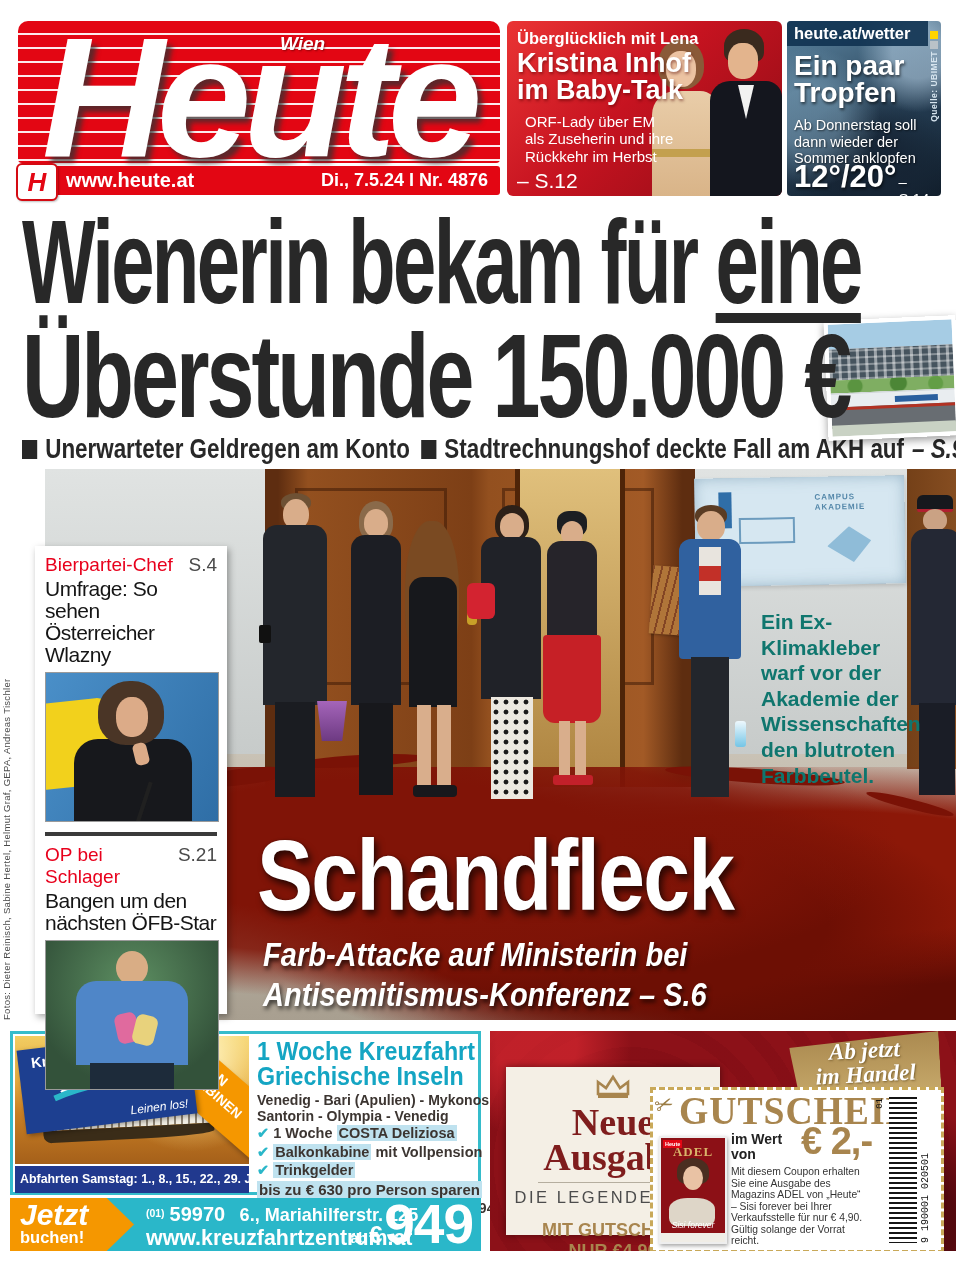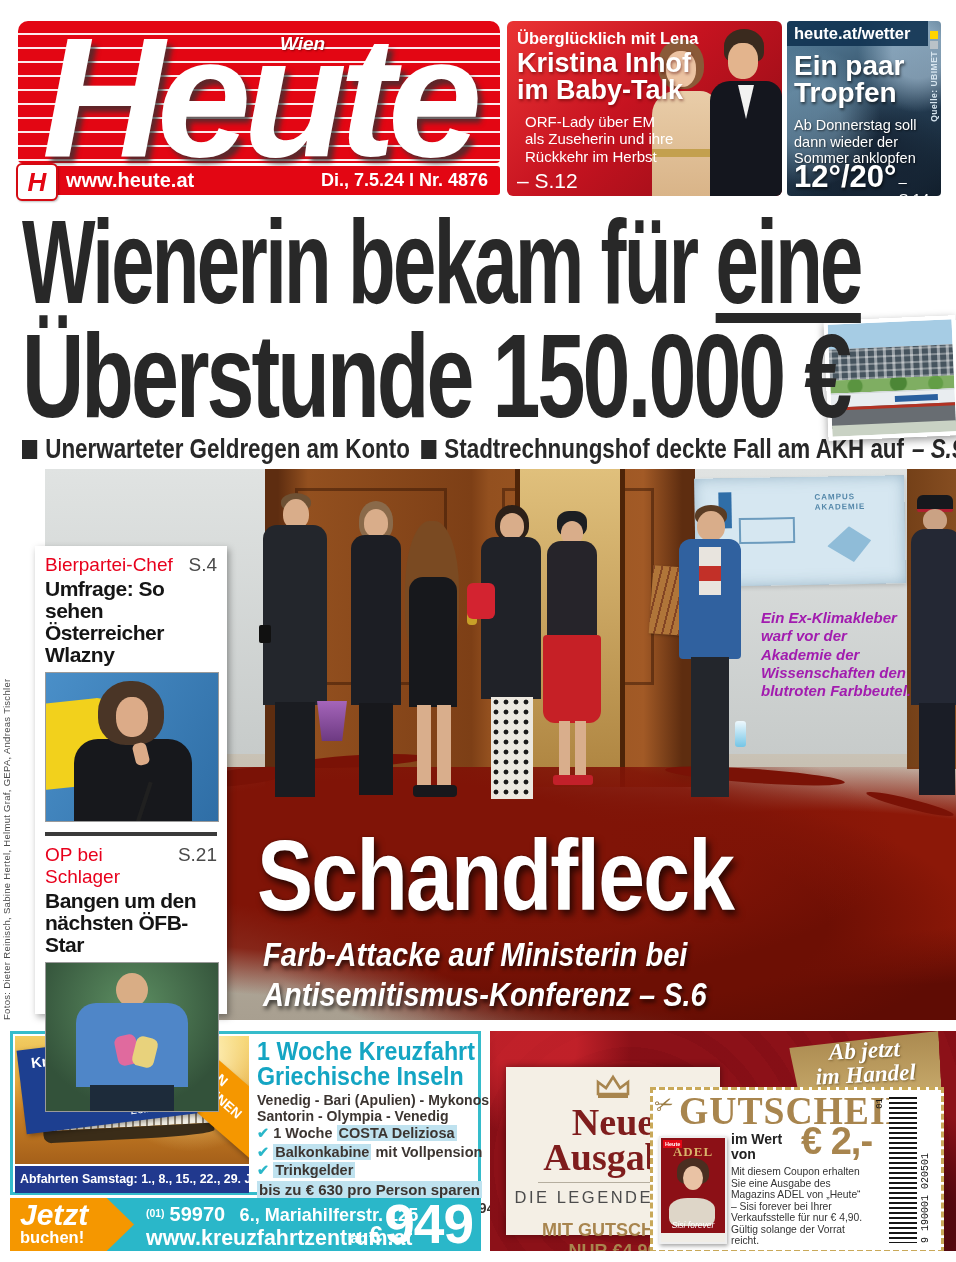--- a/index.html
+++ b/index.html
@@ -184,21 +184,21 @@
   .f7 .leg{left:12px;top:208px;width:36px;height:92px;background:#1a1d26;}
 
   
   .story-head{left:212px;top:356px;font-weight:bold;font-size:100px;line-height:1;color:#fff;
     letter-spacing:-2px;transform:scaleX(.84);transform-origin:left top;white-space:nowrap;
     text-shadow:4px 5px 8px rgba(0,0,0,.65),0 0 3px rgba(0,0,0,.35);z-index:6;}
   .story-sub{left:218px;top:466px;font-style:italic;font-weight:bold;font-size:33px;line-height:1.2;
     color:#fff;transform:scaleX(.88);transform-origin:left top;white-space:nowrap;
     text-shadow:2px 3px 5px rgba(0,0,0,.7);z-index:6;}
   .story-sub span{display:block;}
-  .ph-caption{left:716px;top:140px;width:158px;font-weight:bold;font-size:15px;line-height:1.22;color:#a21caf;z-index:5;font-style:italic;}
+  .ph-caption{left:716px;top:140px;width:158px;font-weight:bold;font-size:21px;line-height:1.22;color:#0f766e;z-index:5;}
 
   
   .edt{left:800px;top:346px;width:128px;height:198px;overflow:hidden;z-index:6;
     background:radial-gradient(circle at 80% 12%,rgba(140,42,26,.6) 0 26px,transparent 60px),
     linear-gradient(150deg,#c9b9ac,#a5907f 55%,#8f7362);}
   .edt-hair{position:absolute;left:22px;top:4px;width:84px;height:76px;background:#40291f;border-radius:48% 48% 40% 40%;}
   .edt-face{position:absolute;left:44px;top:24px;width:40px;height:54px;background:#e7bb9d;border-radius:46%;}
   .edt-body{position:absolute;left:0;top:86px;width:128px;height:112px;background:#ece4d6;border-radius:34px 28px 0 0;}
   .edt-vee{position:absolute;left:56px;top:88px;width:16px;height:34px;background:#f8f6f0;clip-path:polygon(50% 100%,100% 0,0 0);}
   .edt-mic{position:absolute;left:62px;top:118px;width:3px;height:80px;background:#98938c;}
@@ -208,21 +208,21 @@
 
   .credit{left:1px;top:676px;writing-mode:vertical-rl;transform:rotate(180deg);
     font-size:9.5px;color:#4a4a4a;letter-spacing:.3px;height:344px;}
 
   
   .side-card{left:35px;top:546px;width:192px;height:468px;background:#fff;z-index:7;
     box-shadow:2px 3px 7px rgba(0,0,0,.35);padding:8px 10px;box-sizing:border-box;}
   .sc-kick{display:flex;justify-content:space-between;align-items:baseline;font-size:19px;}
   .sc-kick .k{color:#e8001c;}
   .sc-kick .p{color:#4a4a4a;}
-  .sc-title{font-weight:bold;font-size:21px;line-height:1.05;color:#151515;margin-top:2px;
+  .sc-title{font-weight:normal;font-size:21px;line-height:1.05;color:#151515;margin-top:2px;
     letter-spacing:-.5px;}
   .sc-title span{display:block;}
   .sc-img{position:relative;width:100%;height:148px;border:1px solid #9a9a9a;margin-top:6px;overflow:hidden;}
   .img-wlazny{background:linear-gradient(120deg,#4a8fc8,#2f6ea6);}
   .wl-logo{position:absolute;left:-18px;top:28px;width:86px;height:86px;background:#f2d11c;border-radius:14px;transform:rotate(-6deg);}
   .wl-hair{position:absolute;left:52px;top:8px;width:66px;height:64px;background:#4a3526;border-radius:48% 48% 42% 42%;}
   .wl-face{position:absolute;left:70px;top:24px;width:32px;height:40px;background:#dcab88;border-radius:46%;}
   .wl-body{position:absolute;left:28px;top:66px;width:118px;height:82px;background:#17181c;border-radius:24px 24px 0 0;}
   .wl-hand{position:absolute;left:88px;top:70px;width:14px;height:22px;background:#dcab88;border-radius:5px;transform:rotate(-14deg);}
   .wl-mic{position:absolute;left:96px;top:108px;width:4px;height:44px;background:#202020;transform:rotate(18deg);}

